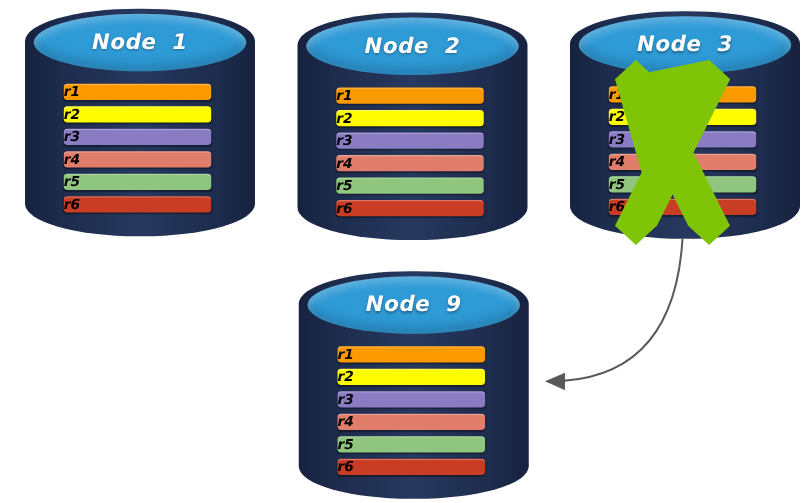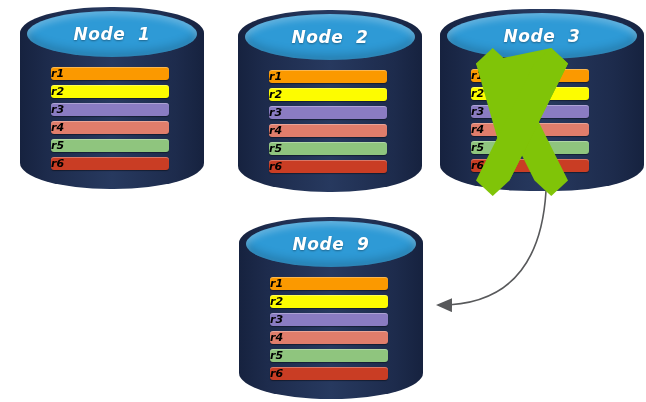--- a/index.html
+++ b/index.html
@@ -61,21 +61,21 @@
     <div class="rows">
       <div class="row" style="background: rgb(251, 153, 0);"><span>r1</span></div>
       <div class="row" style="background: rgb(253, 252, 0);"><span>r2</span></div>
       <div class="row" style="background: rgb(138, 124, 194);"><span>r3</span></div>
       <div class="row" style="background: rgb(224, 125, 107);"><span>r4</span></div>
       <div class="row" style="background: rgb(143, 197, 126);"><span>r5</span></div>
       <div class="row" style="background: rgb(201, 61, 36);"><span>r6</span></div>
     </div>
   </div>
 
-  <div class="node" style="left:440px;top:9px;padding-left:20px;">
+  <div class="node" style="left:456px;top:9px;">
     <div class="cyl-body"></div>
     <div class="cyl-top">
       <span class="node-label">Node  3</span>
     </div>
     <div class="rows">
       <div class="row" style="background: rgb(251, 153, 0);"><span>r1</span></div>
       <div class="row" style="background: rgb(253, 252, 0);"><span>r2</span></div>
       <div class="row" style="background: rgb(138, 124, 194);"><span>r3</span></div>
       <div class="row" style="background: rgb(224, 125, 107);"><span>r4</span></div>
       <div class="row" style="background: rgb(143, 197, 126);"><span>r5</span></div>

